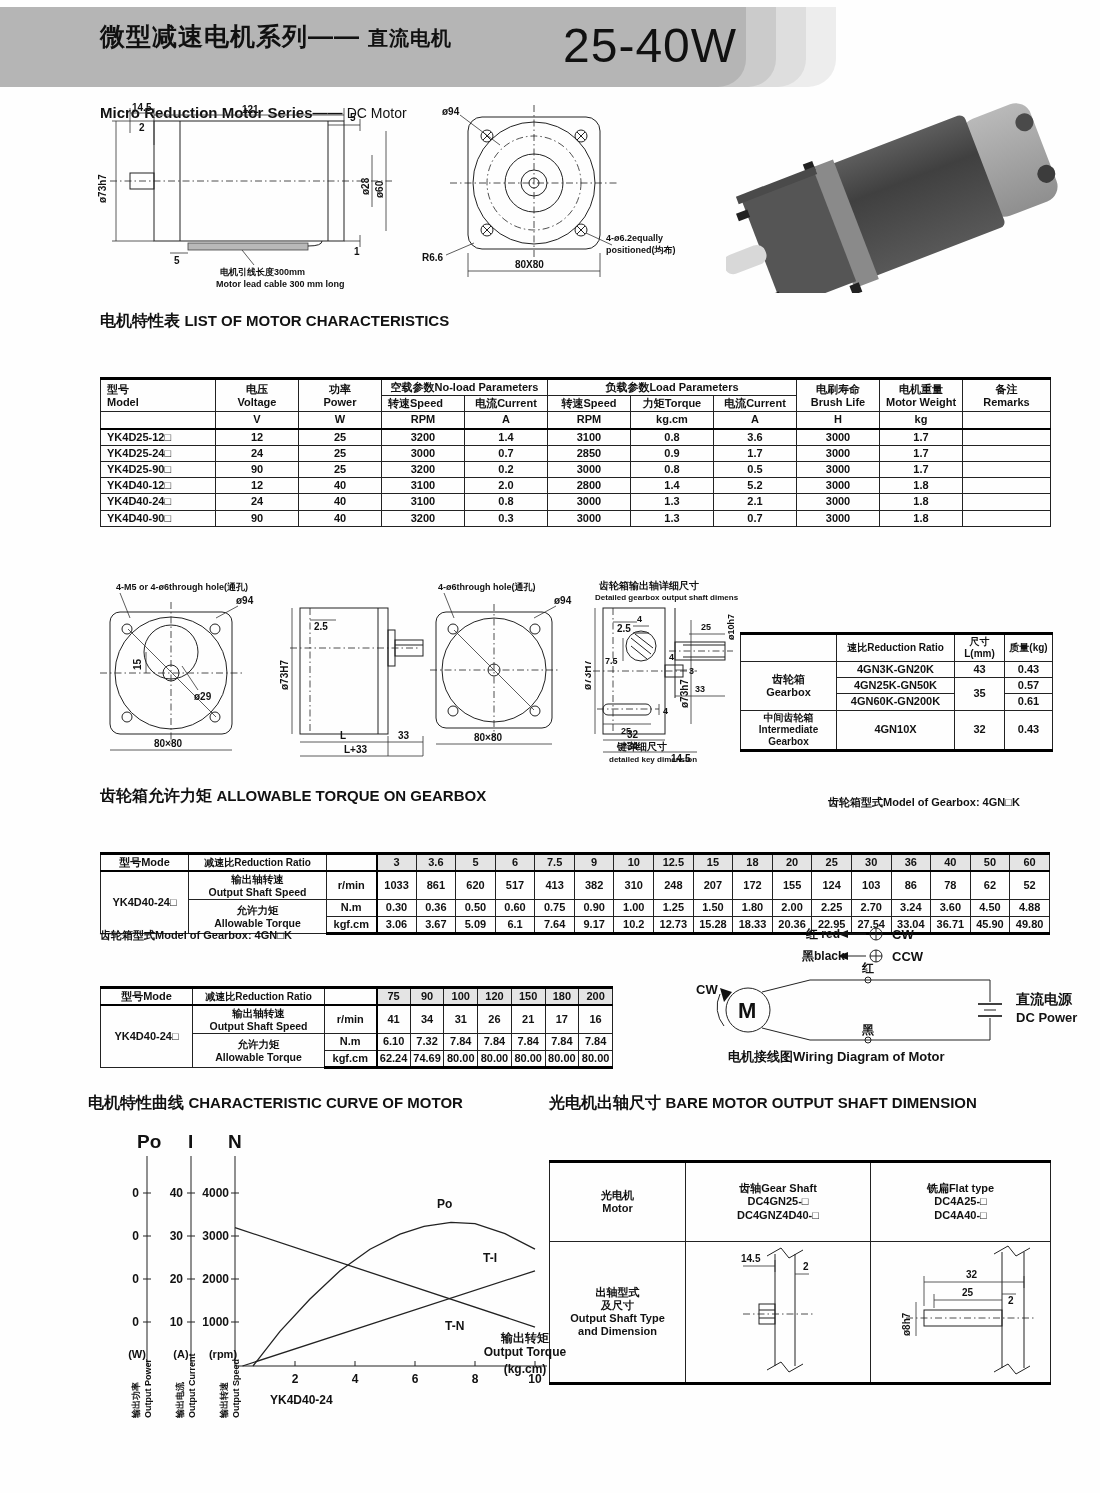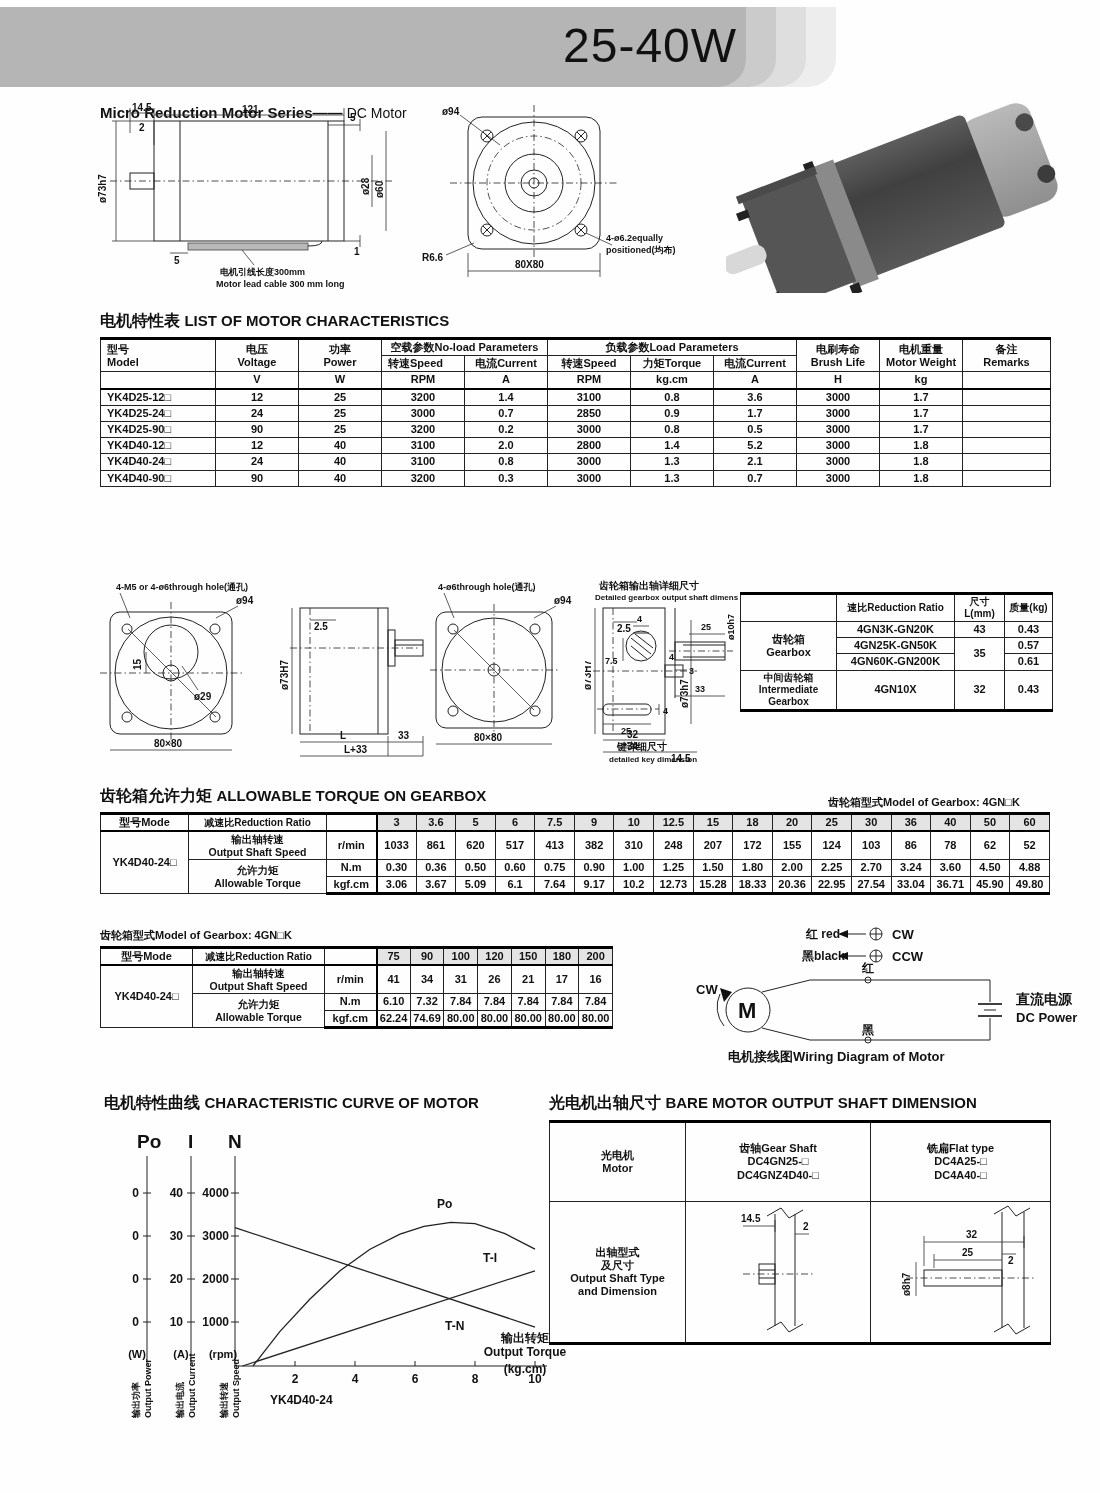--- a/index.html
+++ b/index.html
@@ -15,21 +15,21 @@
   .hdr-zh{font-size:25px;font-weight:bold;letter-spacing:1px;}
   .hdr-zh .sub{font-size:20px;}
   .hdr-en{font-size:15px;font-weight:bold;}
   .hdr-en .sub{font-weight:normal;font-size:14px;}
   .hdr-power{font-size:48px;font-weight:500;letter-spacing:1px;}
   
   .sec-title{font-weight:bold;font-size:16px;white-space:nowrap;}
   .sec-title .en{font-size:15px;}
   .note{font-weight:bold;font-size:11px;white-space:nowrap;text-align:right;}
   
-  table{border-collapse:collapse;table-layout:fixed;}
+  table{border-collapse:collapse;table-layout:fixed;margin-top:40px;}
   td{border:1px solid #222;font-size:11px;font-weight:bold;text-align:center;padding:1px 0;line-height:1.2;overflow:hidden;}
   .bt3 td{border-top:3px solid #000;}
   .bb3 td{border-bottom:3px solid #000;}
   .bb2 td{border-bottom:2.5px solid #000;}
   .small{font-size:10px;}
   .rhead{background:#e4e4e4;}
   .unitcol{border-right:2.5px solid #000 !important;}
   #char-table td:first-child{text-align:left;padding-left:6px;}
   .lblcell{font-size:10.5px;}
   svg{font-family:"Liberation Sans","DejaVu Sans",sans-serif;}
@@ -43,20 +43,24 @@
 </style>
 </head>
 <body>
 
 <div id="page">
 
   <div class="band l4"></div>
   <div class="band l3"></div>
   <div class="band l2"></div>
   <div class="band l1"></div>
+  <div class="abs hdr-zh" style="left:100px;top:20px;">
+    <span>微型减速电机系列——</span>
+    <span class="sub">直流电机</span>
+  </div>
   <div class="abs hdr-en" style="left:100px;top:56px;margin-top:48px;">
     <span>Micro Reduction Motor Series——</span>
     <span class="sub">DC Motor</span>
   </div>
   <div class="abs hdr-power" style="left:563px;top:18px;">25-40W</div>
 
   <svg class="abs" style="left:92px;top:103px;" width="335" height="190" viewBox="0 0 335 190">
     <line class="dash" x1="18" y1="78" x2="300" y2="78"></line>
     <rect class="thin" x="62" y="18" width="190" height="120"></rect>
     <line class="thin" x1="88" y1="18" x2="88" y2="138"></line>
@@ -640,21 +644,21 @@
     <line class="thin" x1="300" y1="58" x2="300" y2="80"></line>
     <line class="thin" x1="300" y1="96" x2="300" y2="118"></line>
     <line class="thick" x1="288" y1="82" x2="312" y2="82"></line>
     <line class="thin" x1="294" y1="88" x2="306" y2="88"></line>
     <line class="thick" x1="288" y1="94" x2="312" y2="94"></line>
     <text class="dim" style="font-size:14px" x="326" y="82">直流电源</text>
     <text class="dim" style="font-size:13px" x="326" y="100">DC Power</text>
   </svg>
   <div class="abs note" style="left:728px;top:1048px;font-size:13px;">电机接线图Wiring Diagram of Motor</div>
 
-  <div class="abs sec-title" style="left:104px;top:1093px;">
+  <div class="abs sec-title" style="left:88px;top:1093px;">
     <span>电机特性曲线</span>
     <span class="en">CHARACTERISTIC CURVE OF MOTOR</span>
   </div>
   <div class="abs sec-title" style="left:549px;top:1093px;">
     <span>光电机出轴尺寸</span>
     <span class="en">BARE MOTOR OUTPUT SHAFT DIMENSION</span>
   </div>
 
   <svg class="abs" style="left:95px;top:1118px;" width="475" height="300" viewBox="0 0 475 300">
 

